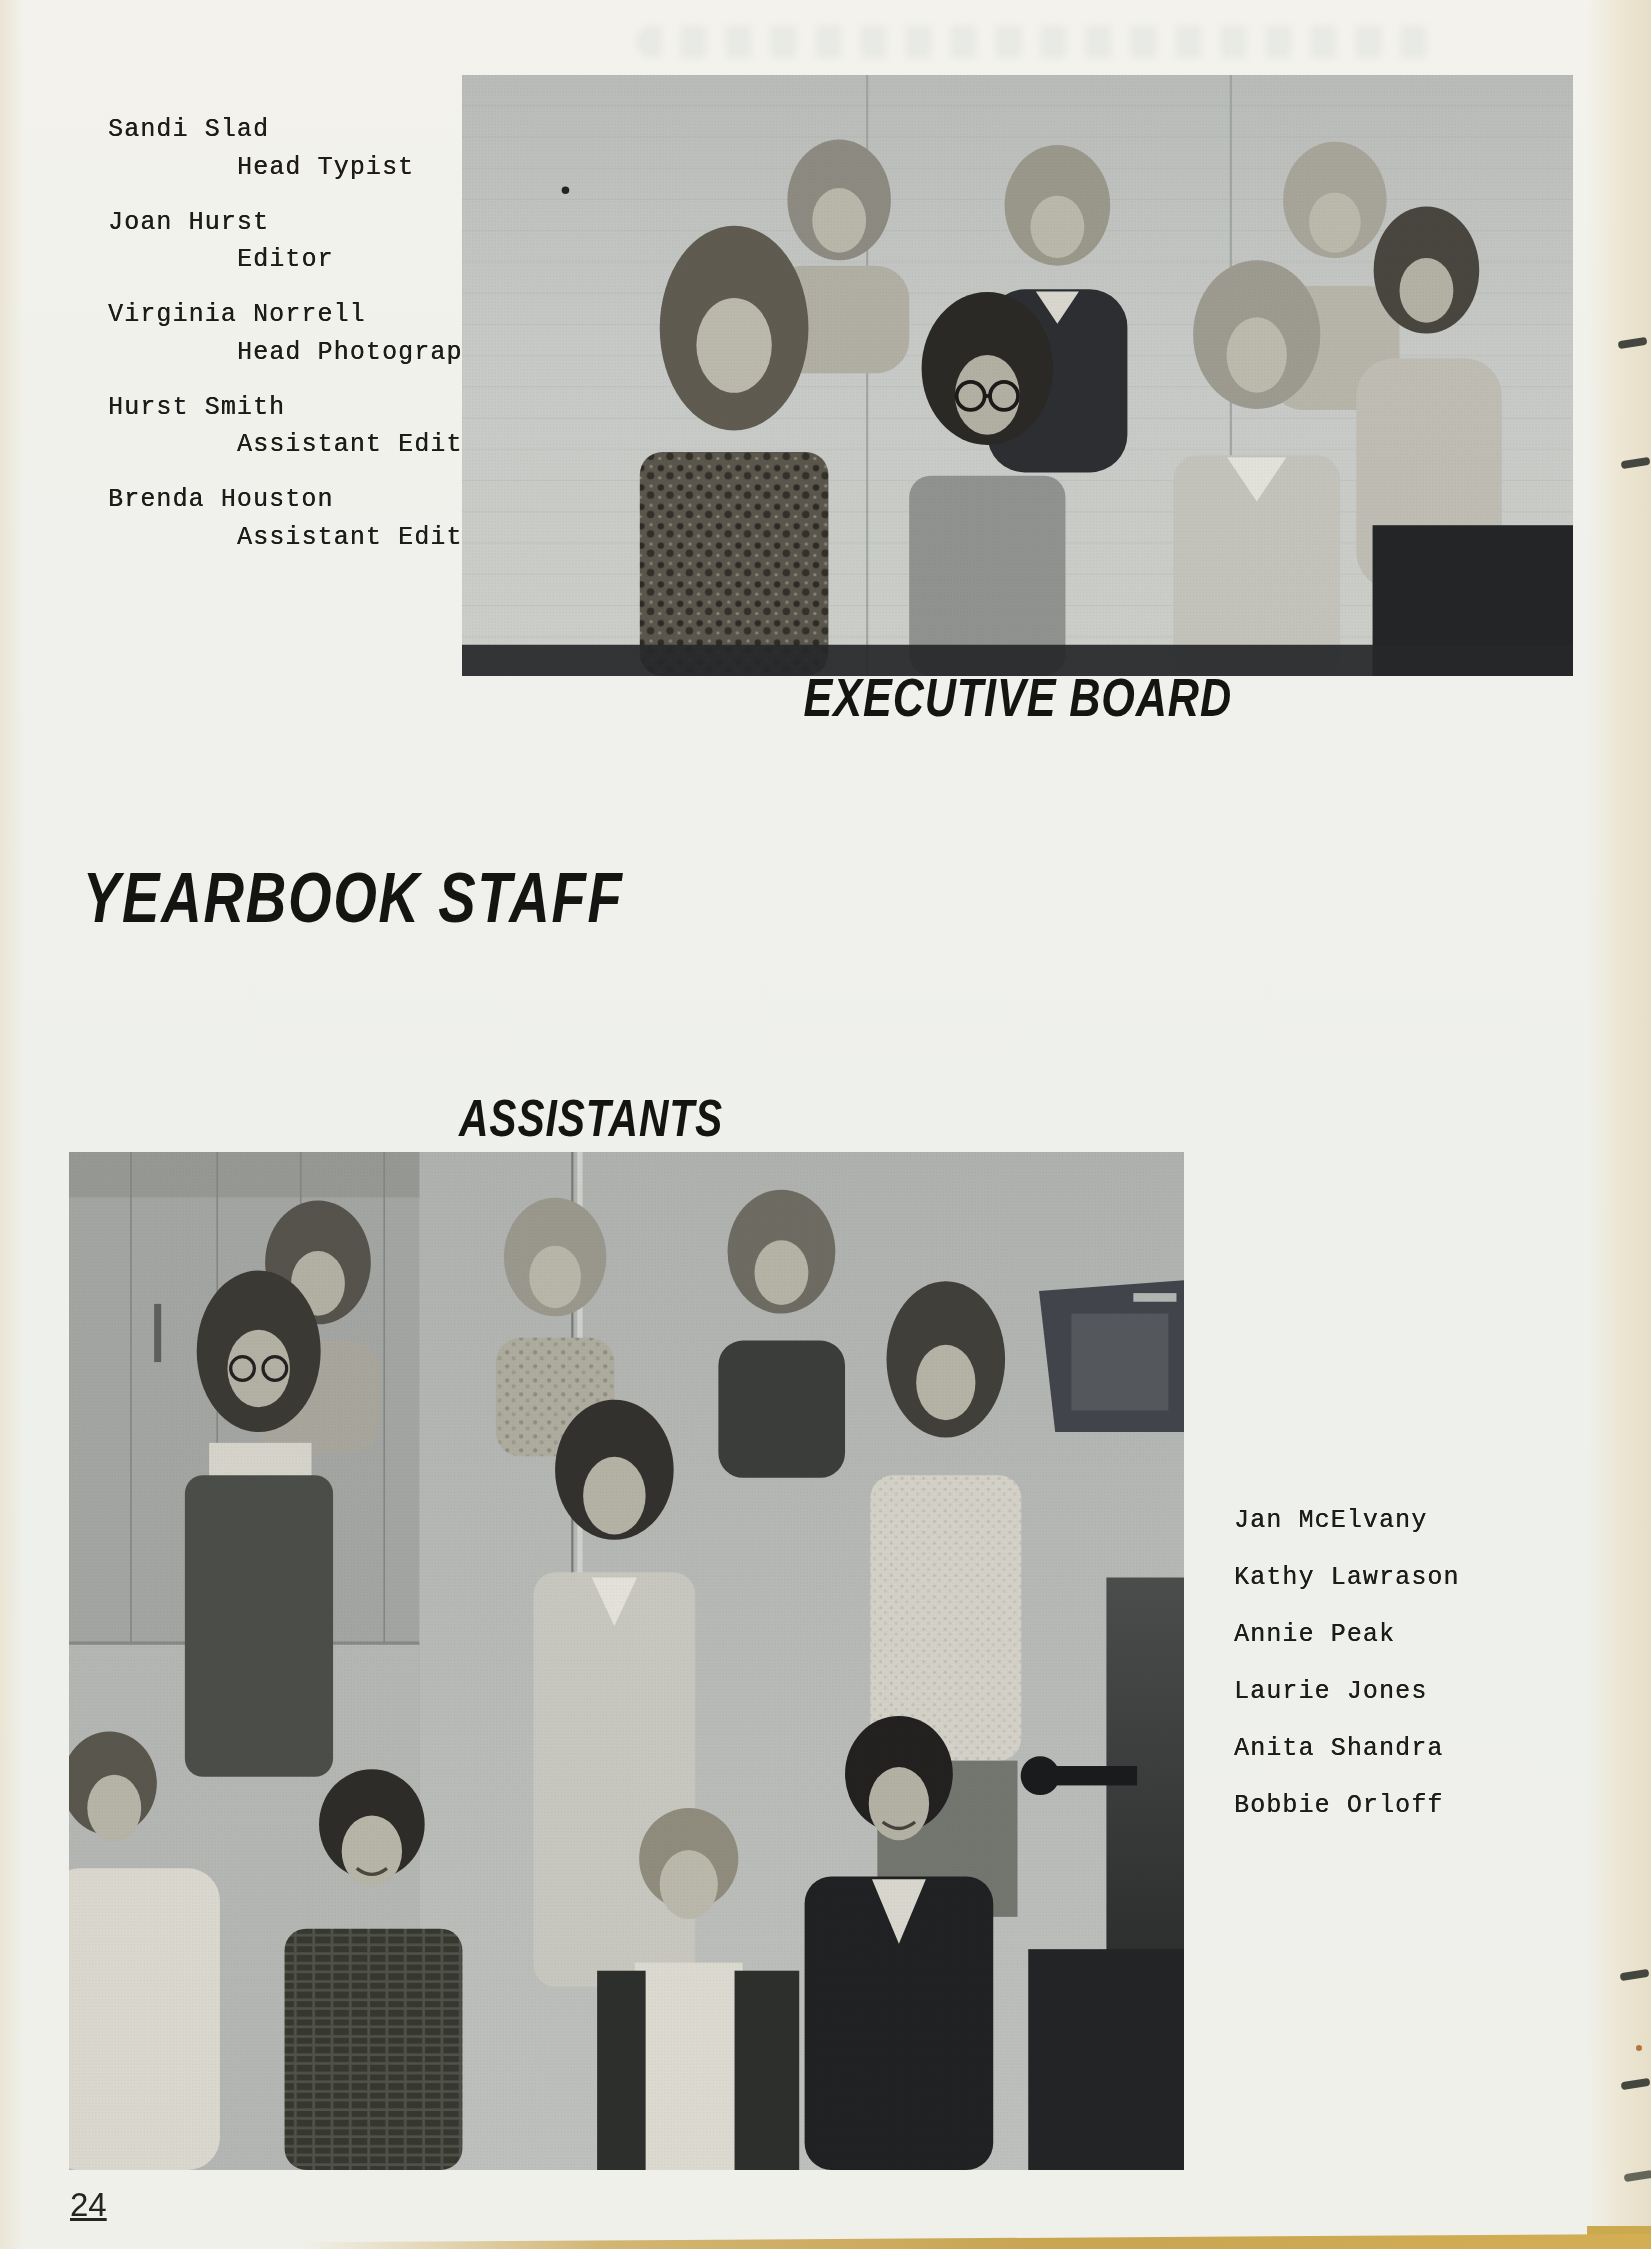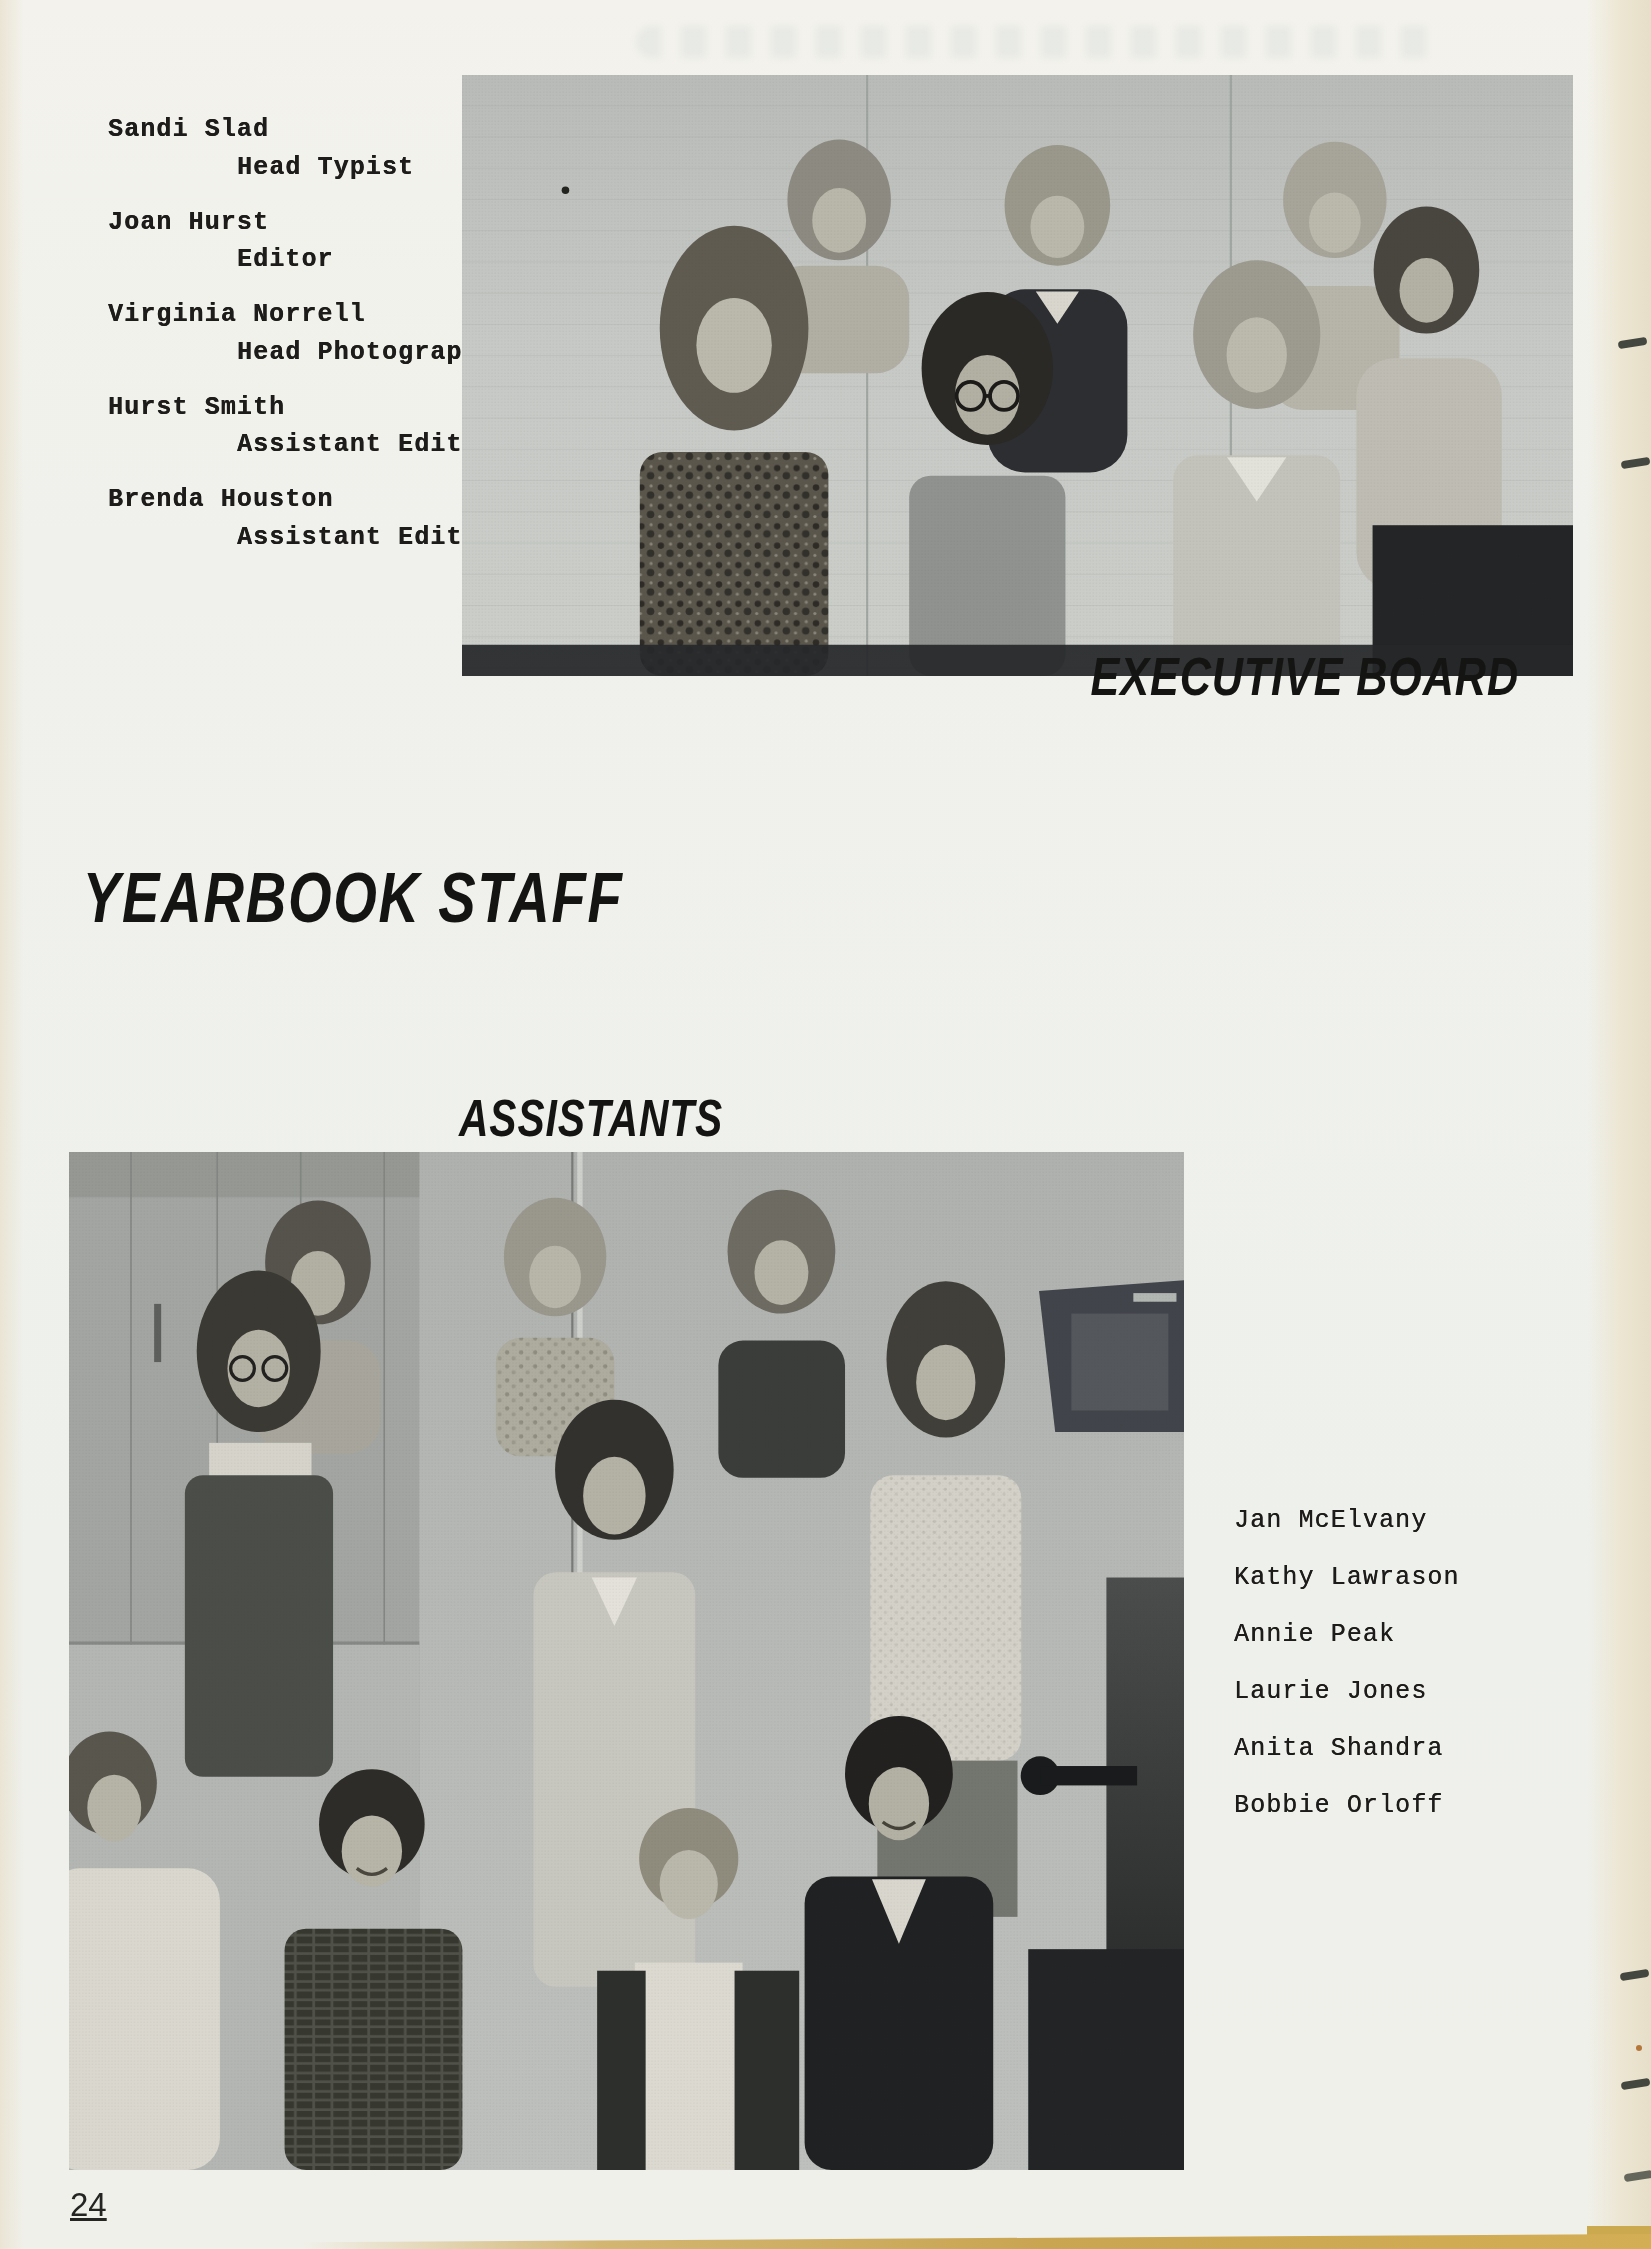--- a/index.html
+++ b/index.html
@@ -22,31 +22,31 @@
   .gold-strip{position:absolute;left:302px;right:0;bottom:0;height:16px;
     background:linear-gradient(to right, rgba(203,167,84,0), rgba(203,167,84,.8) 22%, #c9a552 55%, #d4ae55);
     transform:rotate(-0.35deg);transform-origin:right bottom;}
   .gold-nub{position:absolute;right:0;bottom:0;width:65px;height:24px;background:#cba94f;}
   .ghost-text{position:absolute;left:636px;top:26px;width:808px;height:32px;border-radius:16px;
     background:repeating-linear-gradient(90deg, rgba(125,150,165,.17) 0 25px, rgba(125,150,165,0) 25px 45px);
     filter:blur(3.8px);opacity:.55;}
   
   .typewriter{font-family:"Liberation Mono", monospace;font-size:25px;letter-spacing:1.1px;
     color:#1d1c1a;text-shadow:0.3px 0 0 currentColor;}
-  .exec-list{position:absolute;left:108px;top:115px;font-weight:bold;}
+  .exec-list{position:absolute;left:108px;top:115px;}
   .staff-entry{margin-bottom:25px;}
   .staff-name{line-height:30px;white-space:nowrap;}
   .staff-role{line-height:30px;margin-top:7.5px;margin-left:129px;white-space:nowrap;}
   .assist-list{position:absolute;left:1234px;top:1485px;}
   .name-group{margin-bottom:15px;}
   .assist-name{line-height:42px;white-space:nowrap;margin-top:15px;}
   
   .display{font-family:"Liberation Sans", sans-serif;font-weight:700;font-style:italic;
     color:#141413;line-height:1;white-space:nowrap;}
-  .caption-exec{position:absolute;left:462px;top:649px;width:1111px;text-align:right;}
+  .caption-exec{position:absolute;left:462px;top:670px;width:1111px;text-align:center;}
   .caption-exec .display{display:inline-block;font-size:54px;letter-spacing:1.1px;
     transform:scaleX(0.8);transform-origin:center;}
   .title-yearbook{position:absolute;left:0;top:851px;width:1648px;text-align:left;margin:11px;text-decoration:underline;}
   .title-yearbook .display{display:inline-block;font-size:71px;letter-spacing:2.2px;
     transform:scaleX(0.79);transform-origin:center;}
   .title-assistants{position:absolute;left:459px;top:1093px;margin:0;}
   .title-assistants .display{display:inline-block;font-size:51px;letter-spacing:1.1px;
     transform:scaleX(0.8);transform-origin:left;}
   
   figure{margin:0;padding:0;}

